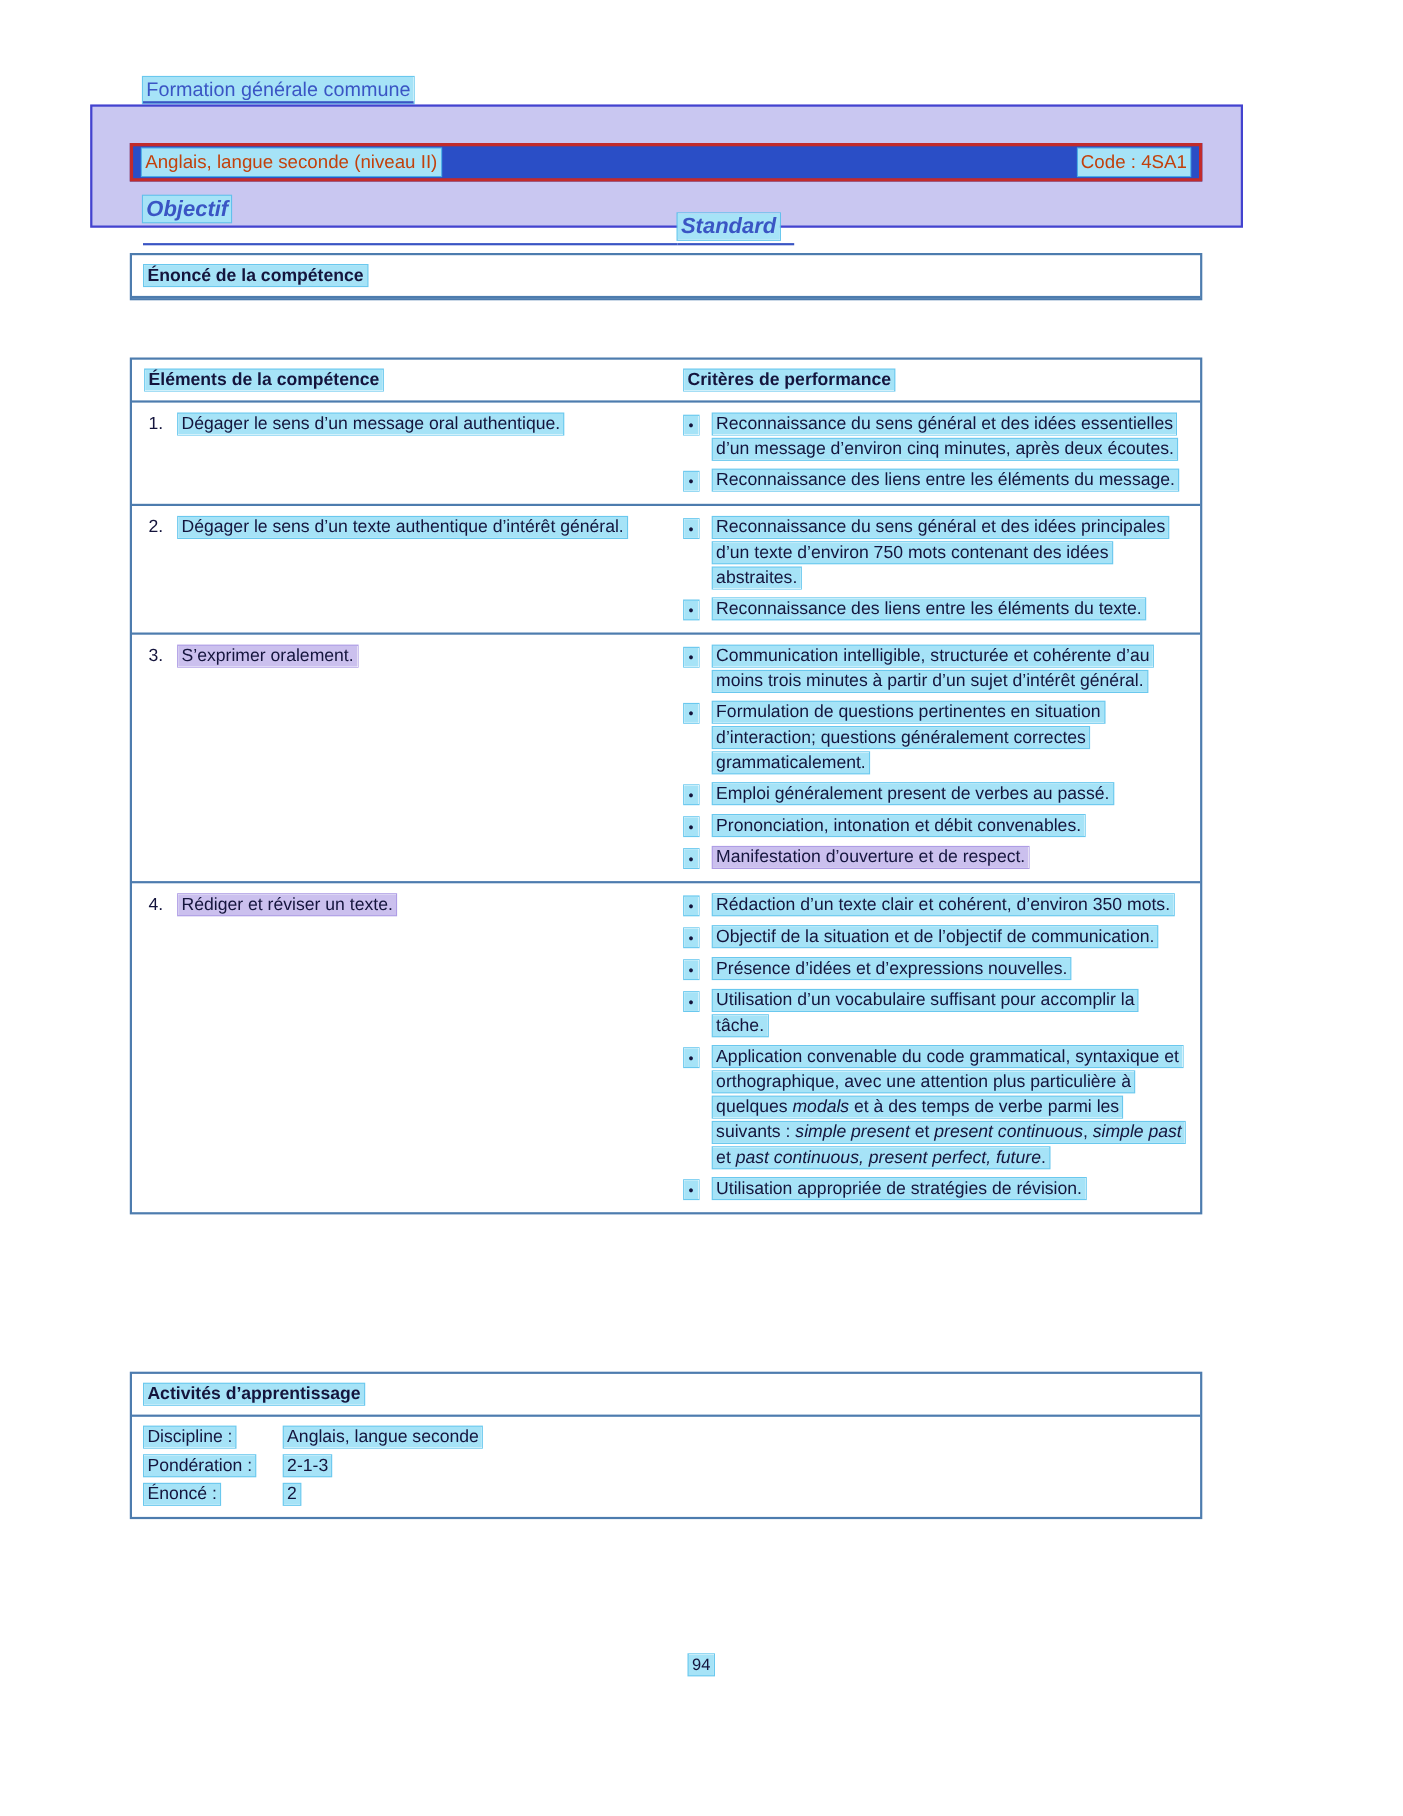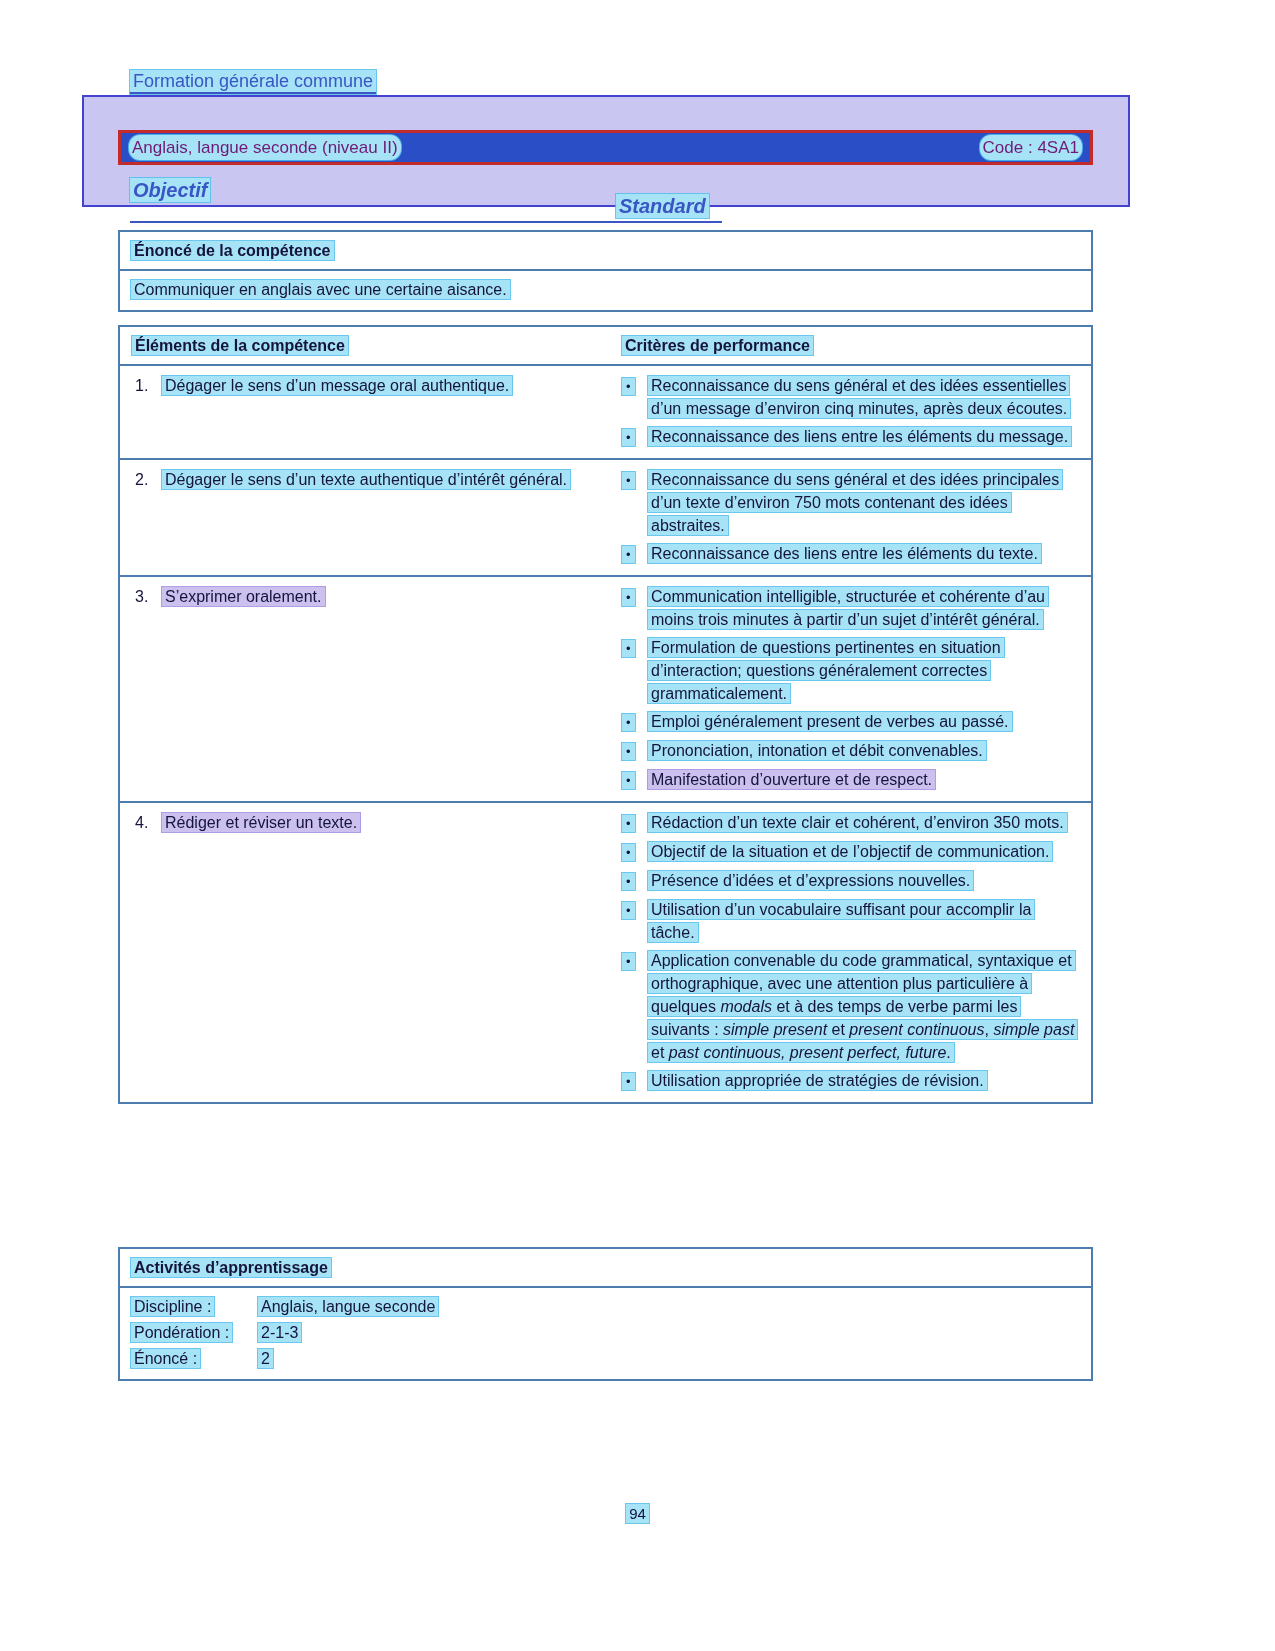--- a/index.html
+++ b/index.html
@@ -46,21 +46,21 @@
   }
   .banner-bar {
     position:absolute; top:33px; left:34px;
     width:975px; height:35px;
     background:#2a4ec6;
     border:3px solid #c22b2b;
     display:flex; align-items:center; justify-content:space-between;
     padding:0 8px;
     font-size:17px;
   }
-  .banner-bar .hl { color:#701a75;border-radius:11px; }
+  .banner-bar .hl { color:#c2410c; }
   .objstd {
     position:absolute; top:82px; left:46px;
     display:flex;
   }
   .obj-cell { width:486px; border-bottom:2px solid #3a55c4; padding-bottom:2px; }
   .std-cell { width:106px; border-bottom:2px solid #3a55c4; padding-bottom:2px;margin-top:16px; }
   .blue-head {
     color:#3a55c4; font-weight:bold; font-style:italic;
     font-size:20px; line-height:22px;
   }
@@ -122,23 +122,20 @@
       <div class="std-cell">
         <span class="hl blue-head">Standard</span>
       </div>
     </div>
   </div>
 
   <div class="tbl enonce">
     <div class="tbl-head">
       <span class="hl bold">Énoncé de la compétence</span>
     </div>
-    <div class="tbl-body">
-      <span class="hl">Communiquer en anglais avec une certaine aisance.</span>
-    </div>
   </div>
 
   <div class="tbl comp">
 
     <div class="comp-head">
       <div class="cl">
         <span class="hl bold">Éléments de la compétence</span>
       </div>
       <div class="cr">
         <span class="hl bold">Critères de performance</span>

